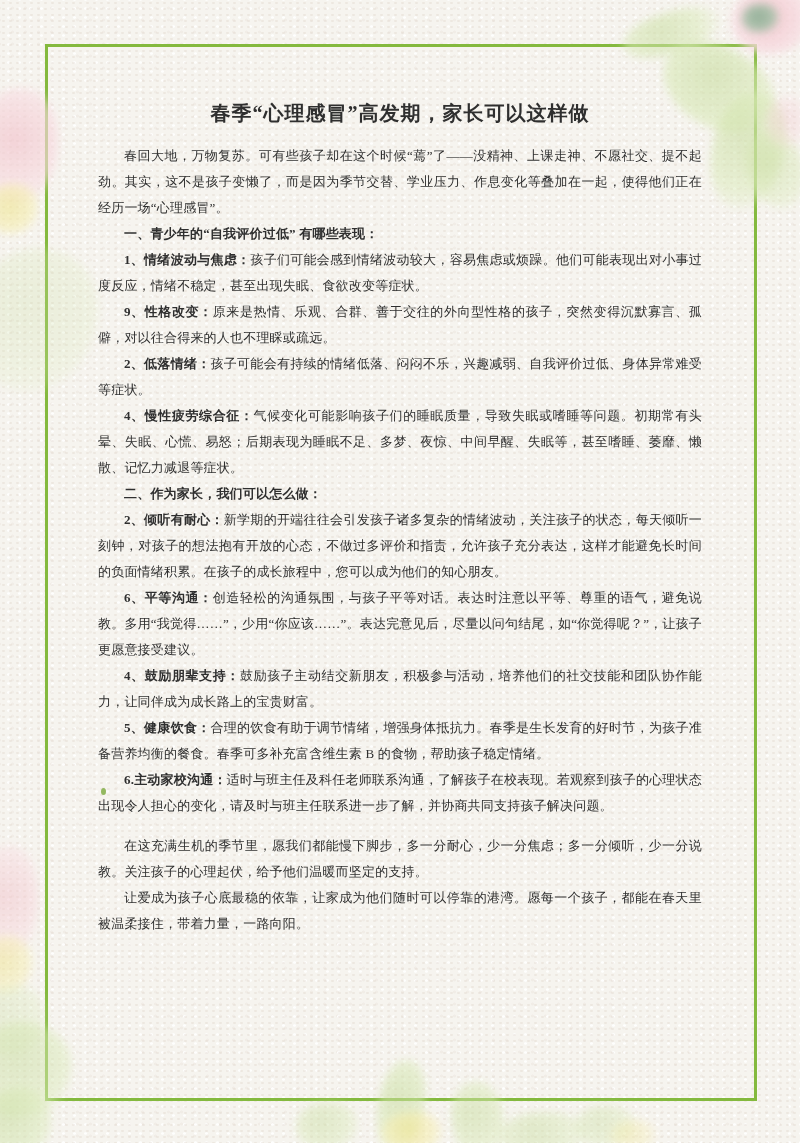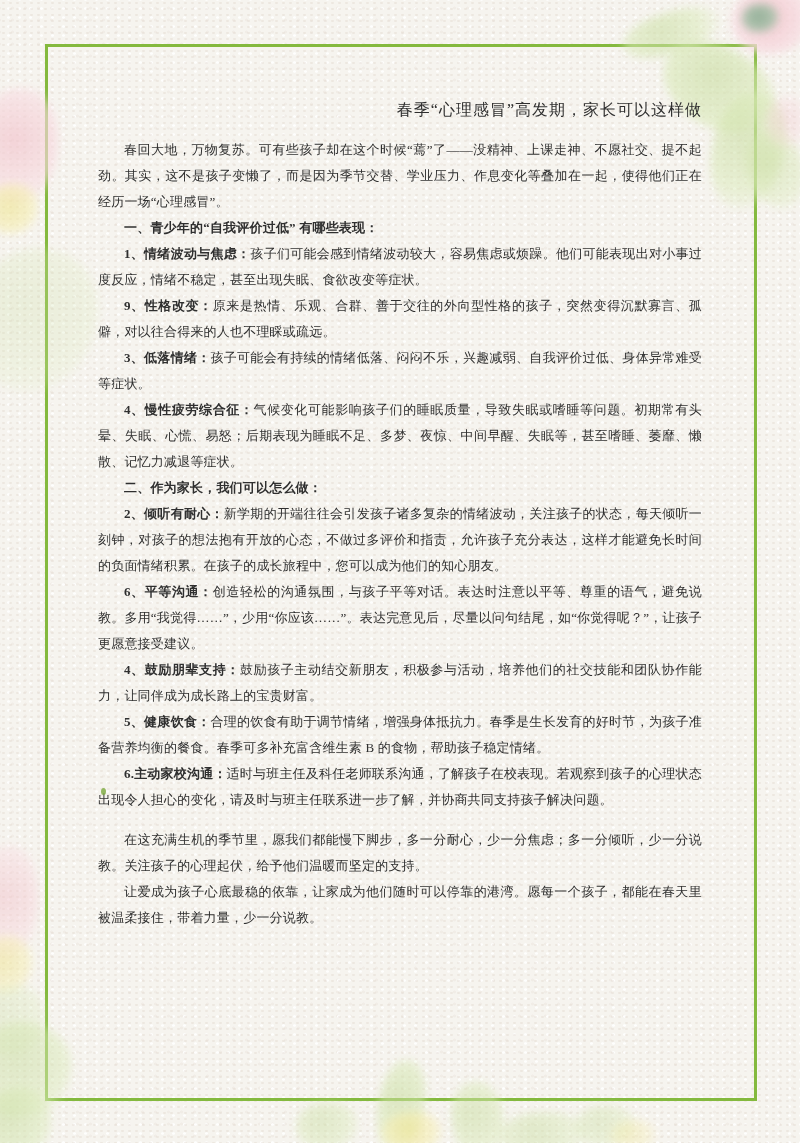--- a/index.html
+++ b/index.html
@@ -36,23 +36,23 @@
   .t  { background: radial-gradient(circle at 45% 45%, #7fa98b 0%, #a7c4ab 70%, rgba(170,200,175,0) 100%); }
   .content {
     position: absolute;
     left: 98px; top: 100px;
     width: 604px;
     z-index: 4;
     color: #2f2f2f;
   }
   h1 {
     margin: 0 0 16px 0;
-    font-size: 16px;
-    font-weight: normal;
-    text-align: right;
+    font-size: 20px;
+    font-weight: bold;
+    text-align: center;
     letter-spacing: 1px;
   }
   .para {
     margin: 0;
     font-size: 13px;
     line-height: 26px;
     text-indent: 2em;
     text-align: justify;
     letter-spacing: 0.2px;
   }
@@ -113,28 +113,28 @@
 
   <div class="content">
     <h1>春季“心理感冒”高发期，家长可以这样做</h1>
 
     <p class="para">春回大地，万物复苏。可有些孩子却在这个时候“蔫”了——没精神、上课走神、不愿社交、提不起劲。其实，这不是孩子变懒了，而是因为季节交替、学业压力、作息变化等叠加在一起，使得他们正在经历一场“心理感冒”。</p>
 
     <p class="para bold">一、青少年的“自我评价过低” 有哪些表现：</p>
 
     <p class="para"><span class="bold">1、情绪波动与焦虑：</span><span>孩子们可能会感到情绪波动较大，容易焦虑或烦躁。他们可能表现出对小事过度反应，情绪不稳定，甚至出现失眠、食欲改变等症状。</span></p>
     <p class="para"><span class="bold">9、性格改变：</span><span>原来是热情、乐观、合群、善于交往的外向型性格的孩子，突然变得沉默寡言、孤僻，对以往合得来的人也不理睬或疏远。</span></p>
-    <p class="para"><span class="bold">3、低落情绪：</span><span>孩子可能会有持续的情绪低落、闷闷不乐，兴趣减弱、自我评价过低、身体异常难受等症状。</span></p>
+    <p class="para"><span class="bold">2、低落情绪：</span><span>孩子可能会有持续的情绪低落、闷闷不乐，兴趣减弱、自我评价过低、身体异常难受等症状。</span></p>
     <p class="para"><span class="bold">4、慢性疲劳综合征：</span><span>气候变化可能影响孩子们的睡眠质量，导致失眠或嗜睡等问题。初期常有头晕、失眠、心慌、易怒；后期表现为睡眠不足、多梦、夜惊、中间早醒、失眠等，甚至嗜睡、萎靡、懒散、记忆力减退等症状。</span></p>
 
     <p class="para bold">二、作为家长，我们可以怎么做：</p>
 
     <p class="para"><span class="bold">2、倾听有耐心：</span><span>新学期的开端往往会引发孩子诸多复杂的情绪波动，关注孩子的状态，每天倾听一刻钟，对孩子的想法抱有开放的心态，不做过多评价和指责，允许孩子充分表达，这样才能避免长时间的负面情绪积累。在孩子的成长旅程中，您可以成为他们的知心朋友。</span></p>
     <p class="para"><span class="bold">6、平等沟通：</span><span>创造轻松的沟通氛围，与孩子平等对话。表达时注意以平等、尊重的语气，避免说教。多用“我觉得……”，少用“你应该……”。表达完意见后，尽量以问句结尾，如“你觉得呢？”，让孩子更愿意接受建议。</span></p>
     <p class="para"><span class="bold">4、鼓励朋辈支持：</span><span>鼓励孩子主动结交新朋友，积极参与活动，培养他们的社交技能和团队协作能力，让同伴成为成长路上的宝贵财富。</span></p>
     <p class="para"><span class="bold">5、健康饮食：</span><span>合理的饮食有助于调节情绪，增强身体抵抗力。春季是生长发育的好时节，为孩子准备营养均衡的餐食。春季可多补充富含维生素 B 的食物，帮助孩子稳定情绪。</span></p>
     <p class="para"><span class="bold">6.主动家校沟通：</span><span>适时与班主任及科任老师联系沟通，了解孩子在校表现。若观察到孩子的心理状态出现令人担心的变化，请及时与班主任联系进一步了解，并协商共同支持孩子解决问题。</span></p>
 
     <p class="para closing-gap">在这充满生机的季节里，愿我们都能慢下脚步，多一分耐心，少一分焦虑；多一分倾听，少一分说教。关注孩子的心理起伏，给予他们温暖而坚定的支持。</p>
-    <p class="para">让爱成为孩子心底最稳的依靠，让家成为他们随时可以停靠的港湾。愿每一个孩子，都能在春天里被温柔接住，带着力量，少一分说教。</p>
+    <p class="para">让爱成为孩子心底最稳的依靠，让家成为他们随时可以停靠的港湾。愿每一个孩子，都能在春天里被温柔接住，带着力量，一路向阳。</p>
   </div>
 
 </div>
 
 </body></html>

